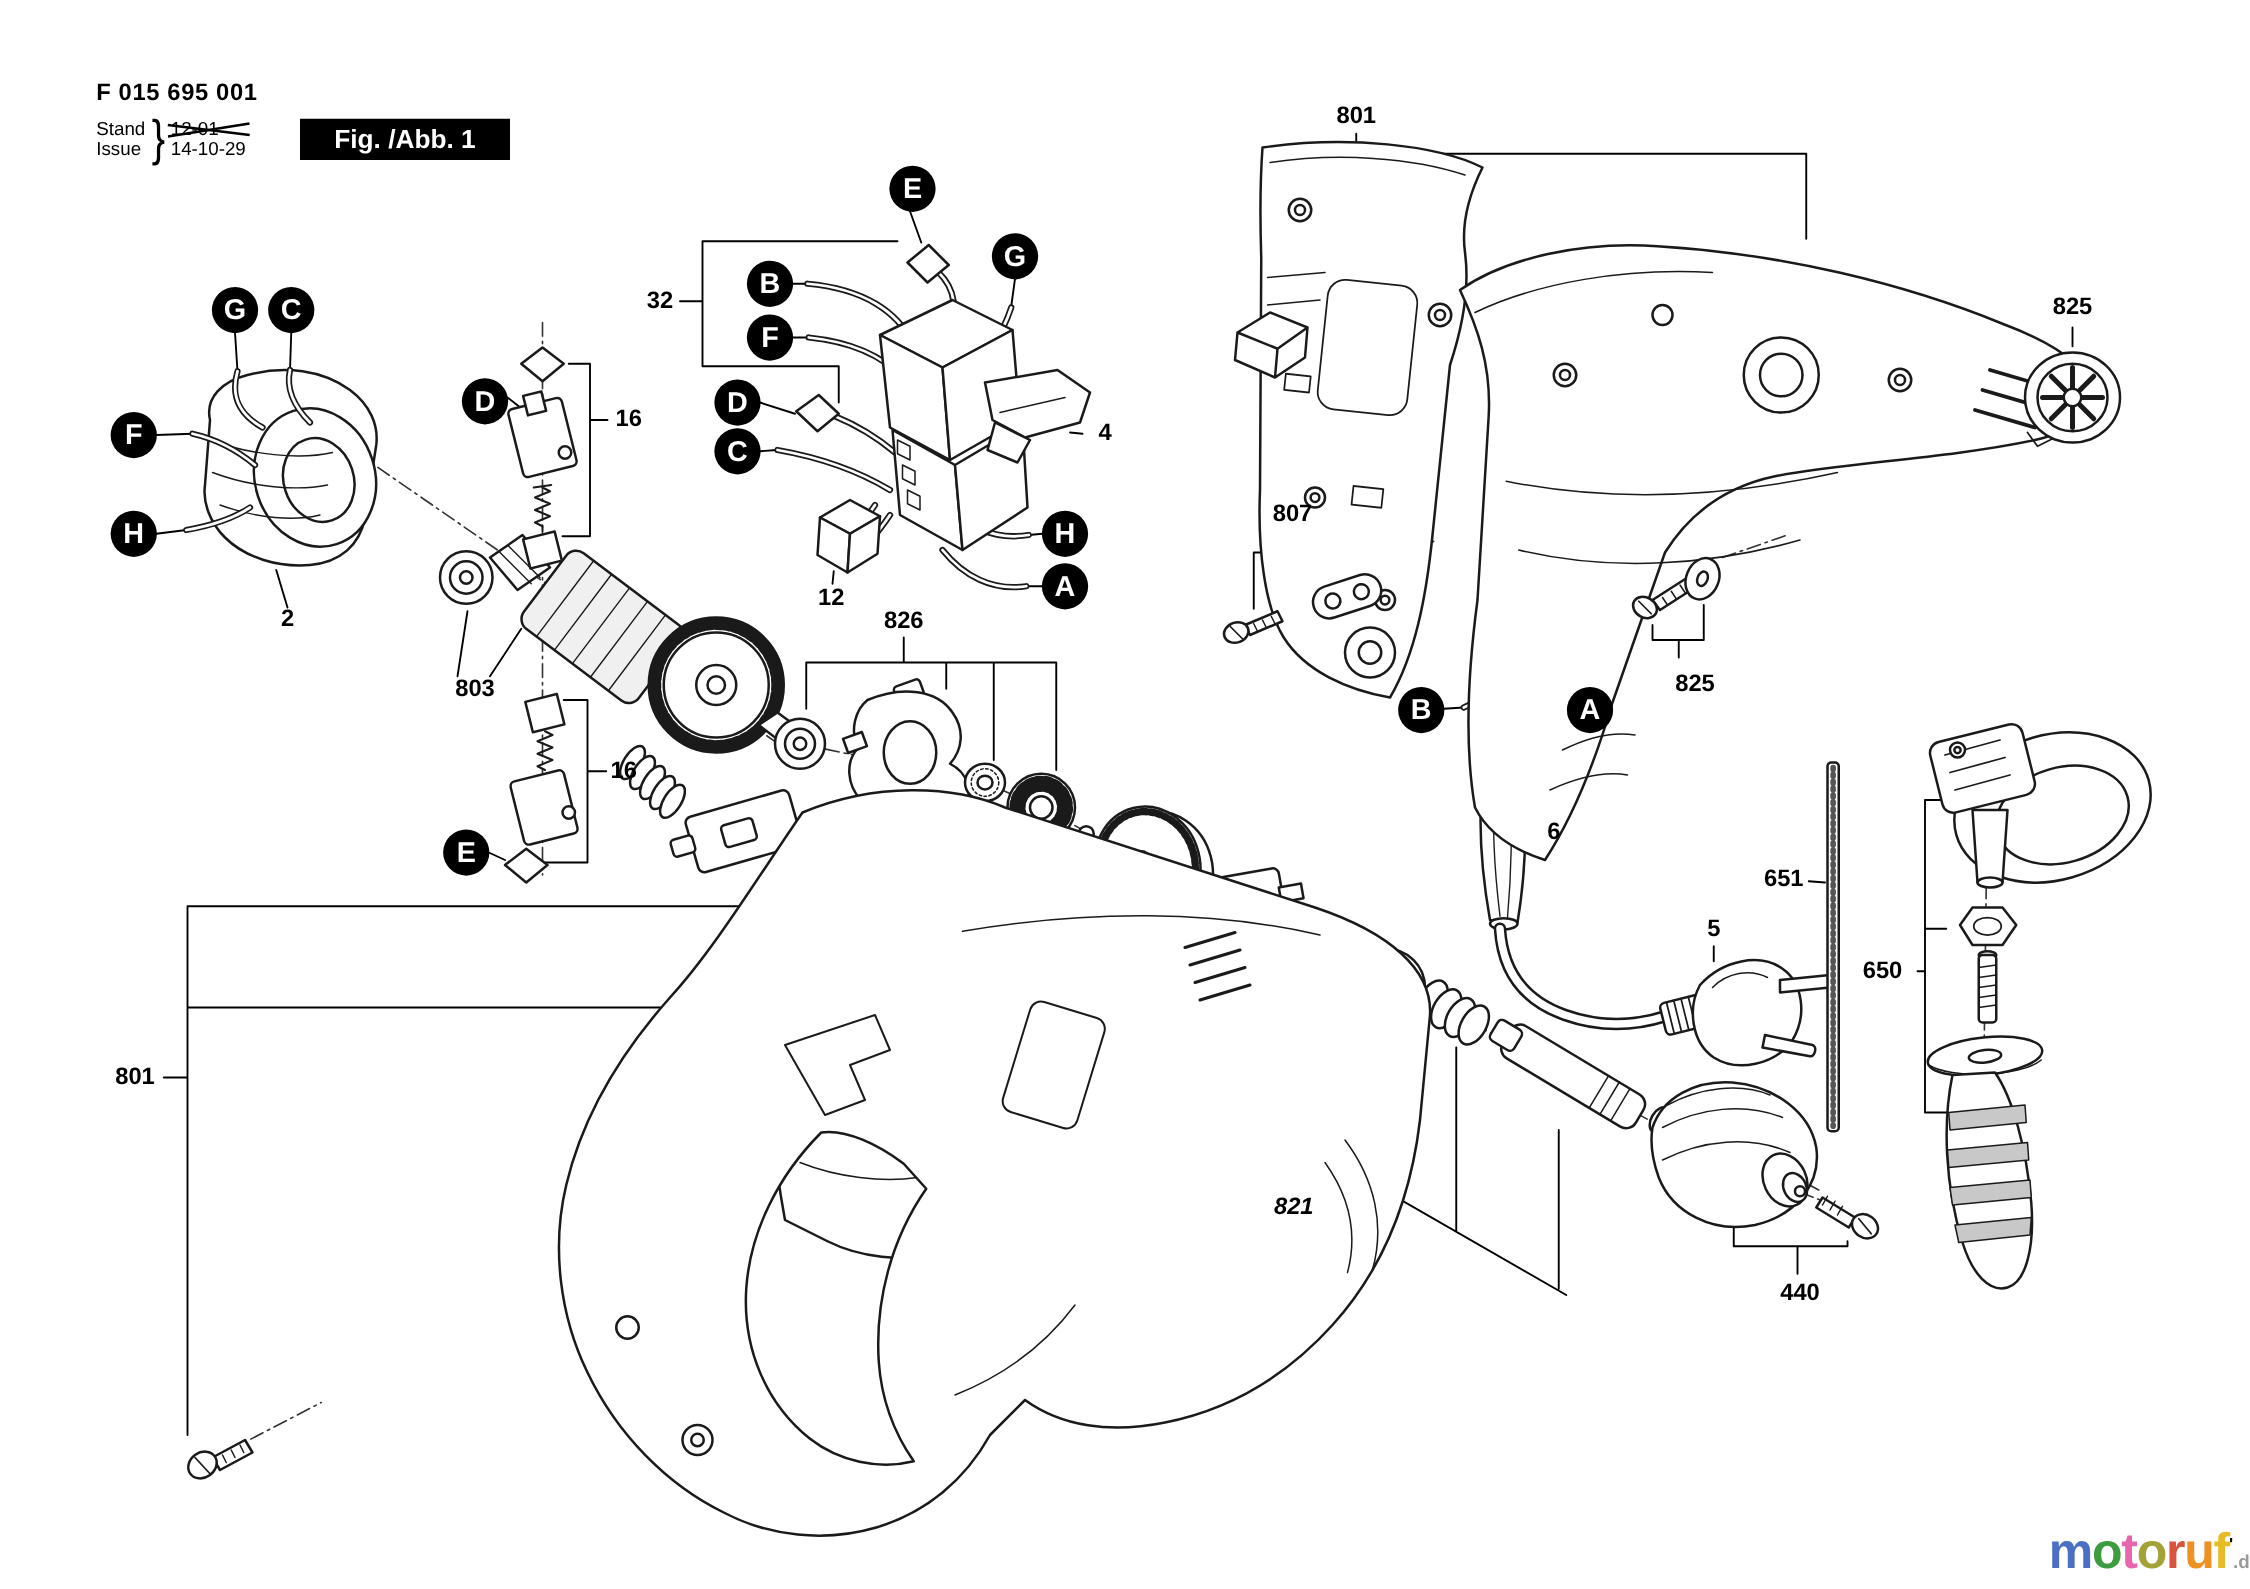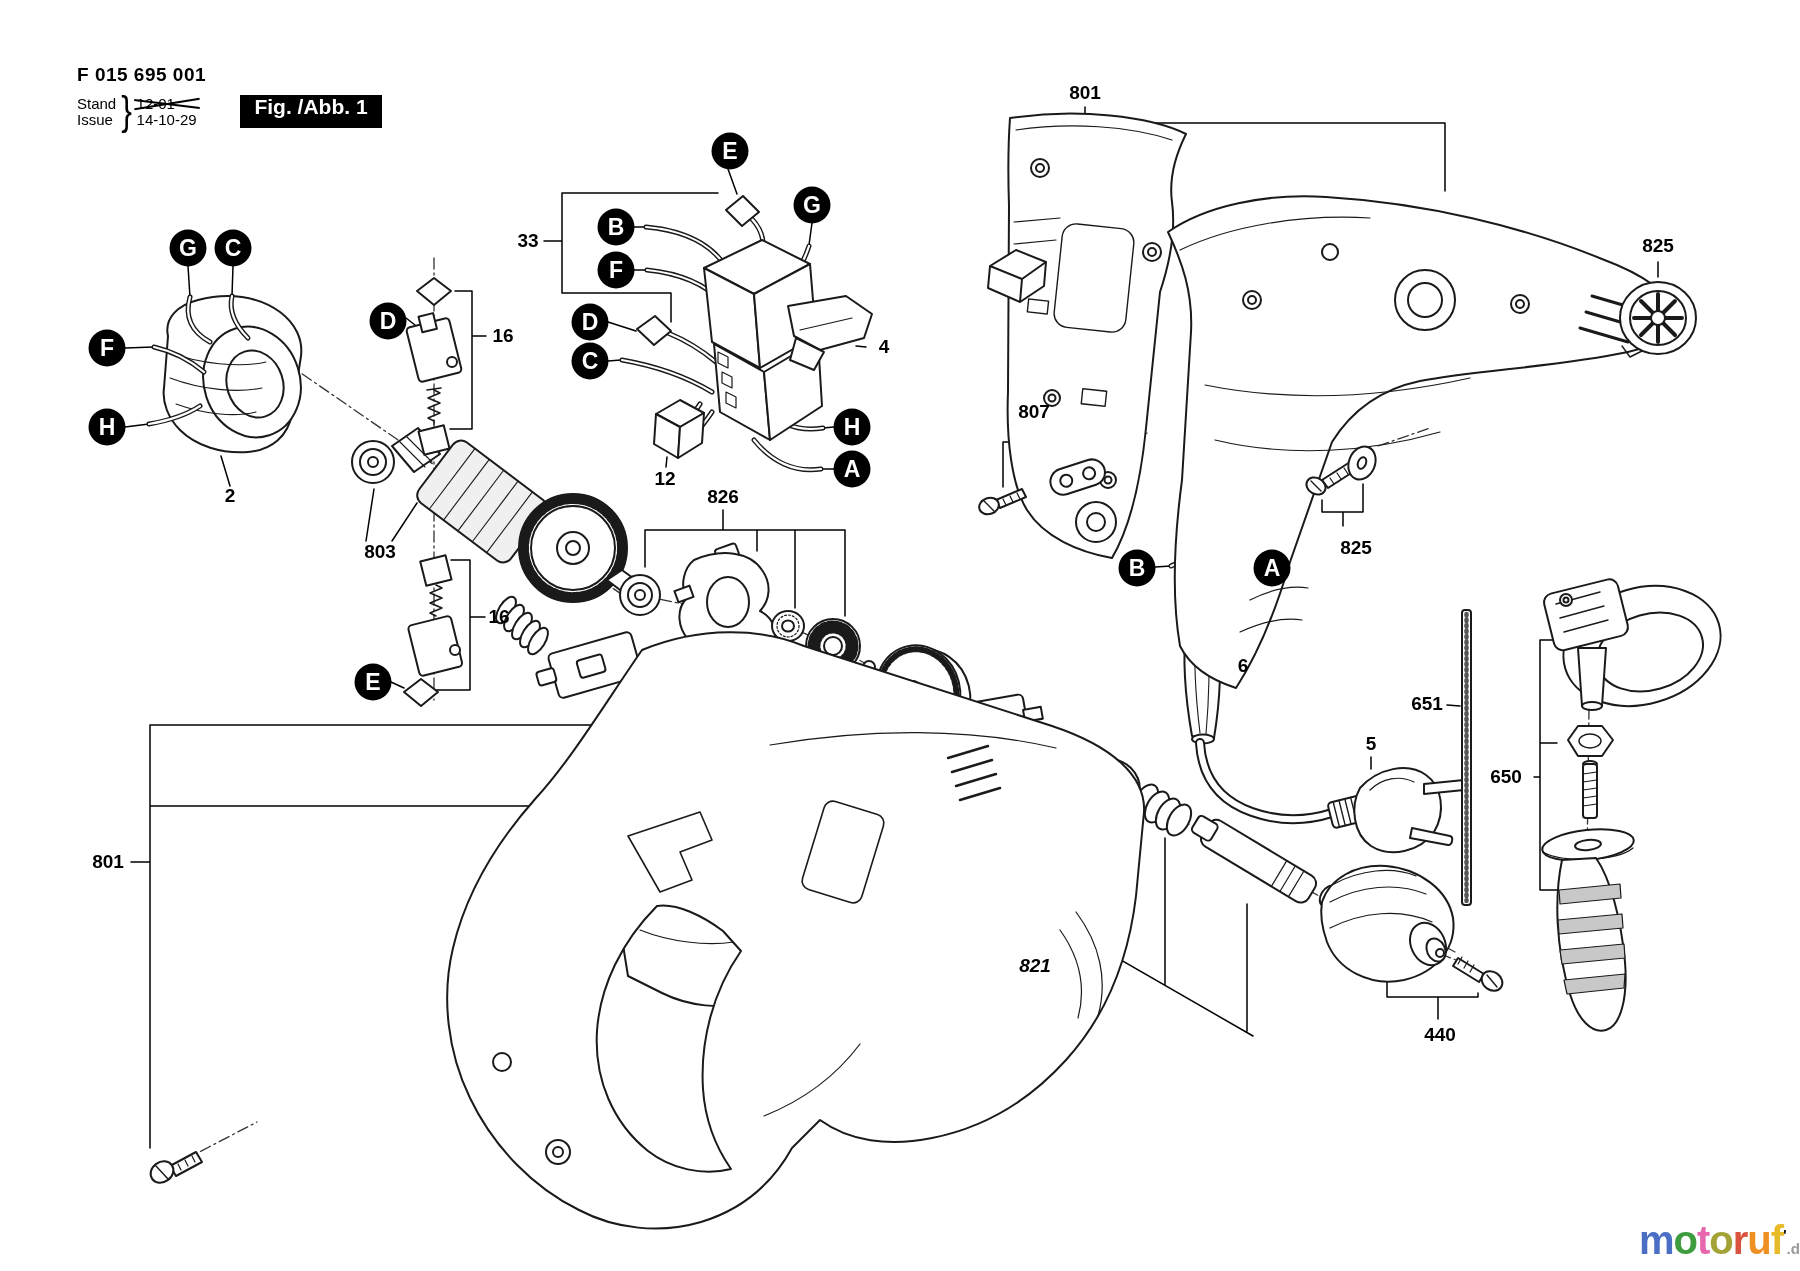--- a/index.html
+++ b/index.html
@@ -9,22 +9,22 @@
 
   
   #header{position:absolute;left:77px;top:64px}
   #part-number{font-size:19px;font-weight:bold;letter-spacing:.5px;white-space:nowrap}
   #revision{display:flex;align-items:center;margin-top:3px;font-size:15px}
   .rev-col{display:flex;flex-direction:column;line-height:16px}
   .rev-brace{font-size:40px;font-weight:300;margin:0 3px 0 4px;transform:scaleX(.8)}
   .struck{position:relative;display:inline-block}
   .struck::before{content:"";position:absolute;left:-3px;top:46%;width:110%;height:2px;background:#000;transform:rotate(-9deg)}
   .struck::after{content:"";position:absolute;left:-3px;top:46%;width:110%;height:2px;background:#000;transform:rotate(7deg)}
-  #figbox{position:absolute;left:240px;top:95px;width:142px;height:33px;background:#000;color:#fff;
-          font-weight:bold;font-size:21px;display:flex;align-items:flex-start;justify-content:center;white-space:nowrap}
+  #figbox{position:absolute;left:240px;top:95px;width:168px;height:33px;background:#000;color:#fff;
+          font-weight:bold;font-size:21px;display:flex;align-items:center;justify-content:center;white-space:nowrap}
 
   
   .callout{position:absolute;width:37px;height:37px;border-radius:50%;background:#000;color:#fff;
            display:flex;align-items:center;justify-content:center;font-weight:bold;font-size:23px;
            transform:translate(-50%,-50%);user-select:none}
   .pnum{position:absolute;transform:translate(-50%,-50%);font-weight:bold;font-size:19px;white-space:nowrap}
 
   
   #footer-notes{position:absolute;left:1513px;top:1113px;font-size:17.5px;line-height:20px;white-space:nowrap}
   #logo{position:absolute;left:1639px;top:1214px;font-family:Liberation Sans, sans-serif;font-weight:bold;
@@ -415,21 +415,21 @@
       <div class="callout" style="left: 590px; top: 361px;">C</div>
       <div class="callout" style="left: 852px; top: 427px;">H</div>
       <div class="callout" style="left: 852px; top: 469px;">A</div>
       <div class="callout" style="left: 1137px; top: 568px;">B</div>
       <div class="callout" style="left: 1272px; top: 568px;">A</div>
     </div>
   <div id="part-label-layer">
       <div class="pnum" style="left: 230px; top: 496px;">2</div>
       <div class="pnum" style="left: 503px; top: 336px;">16</div>
       <div class="pnum" style="left: 499px; top: 617px;">16</div>
-      <div class="pnum" style="left: 528px; top: 241px;">33</div>
+      <div class="pnum" style="left: 528px; top: 241px;">32</div>
       <div class="pnum" style="left: 884px; top: 347px;">4</div>
       <div class="pnum" style="left: 665px; top: 479px;">12</div>
       <div class="pnum" style="left: 380px; top: 552px;">803</div>
       <div class="pnum" style="left: 723px; top: 497px;">826</div>
       <div class="pnum" style="left: 1035px; top: 966px; font-style: italic;">821</div>
       <div class="pnum" style="left: 1243px; top: 666px;">6</div>
       <div class="pnum" style="left: 1371px; top: 744px;">5</div>
       <div class="pnum" style="left: 1427px; top: 704px;">651</div>
       <div class="pnum" style="left: 1506px; top: 777px; text-align: center;">650</div>
       <div class="pnum" style="left: 1085px; top: 93px;">801</div>

